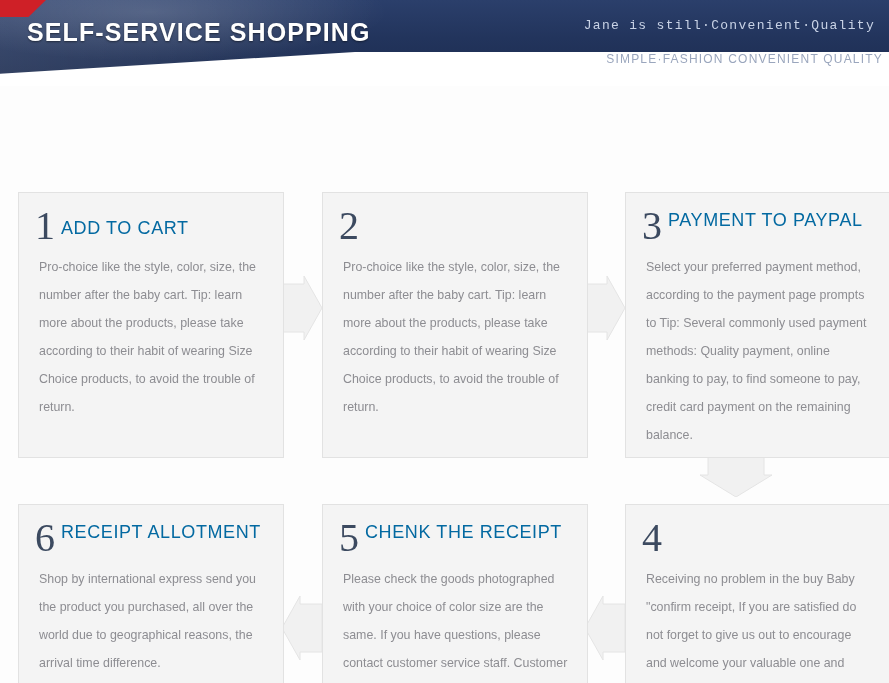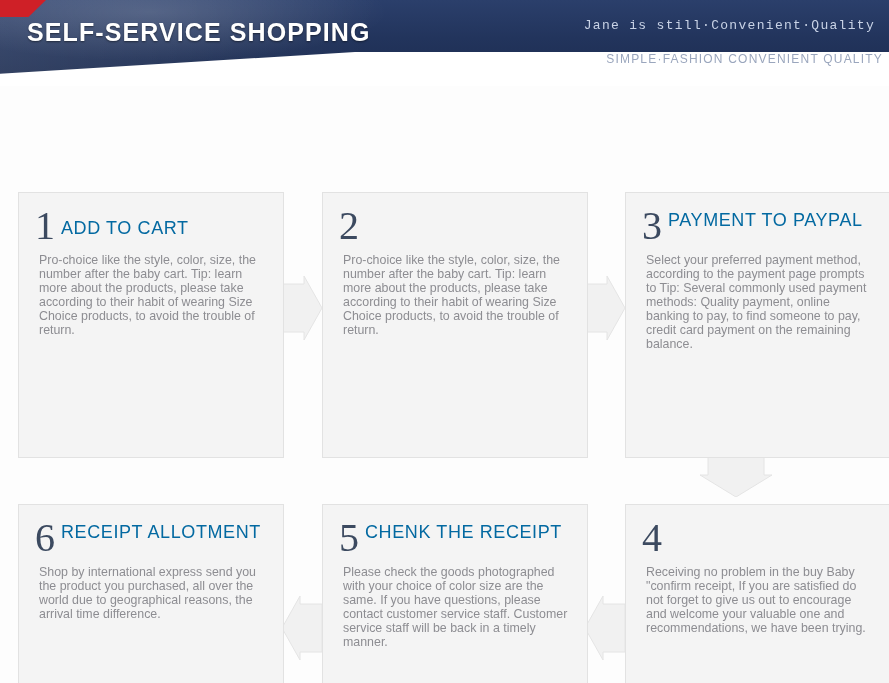--- a/index.html
+++ b/index.html
@@ -139,21 +139,21 @@
     padding-top: 12px;
     font-family: "Liberation Sans", sans-serif;
     text-align: center;
   }
   .step-title.two-line {
     padding-top: 4px;
   }
   .card-body {
     padding: 8px 18px 14px 20px;
     font-size: 12.4px;
-    line-height: 14px;
+    line-height: 28px;
     color: #8d8d92;
     font-family: "Liberation Sans", sans-serif;
   }
 
   
   .arrow {
     position: absolute;
   }
   .arrow svg {
     display: block;

